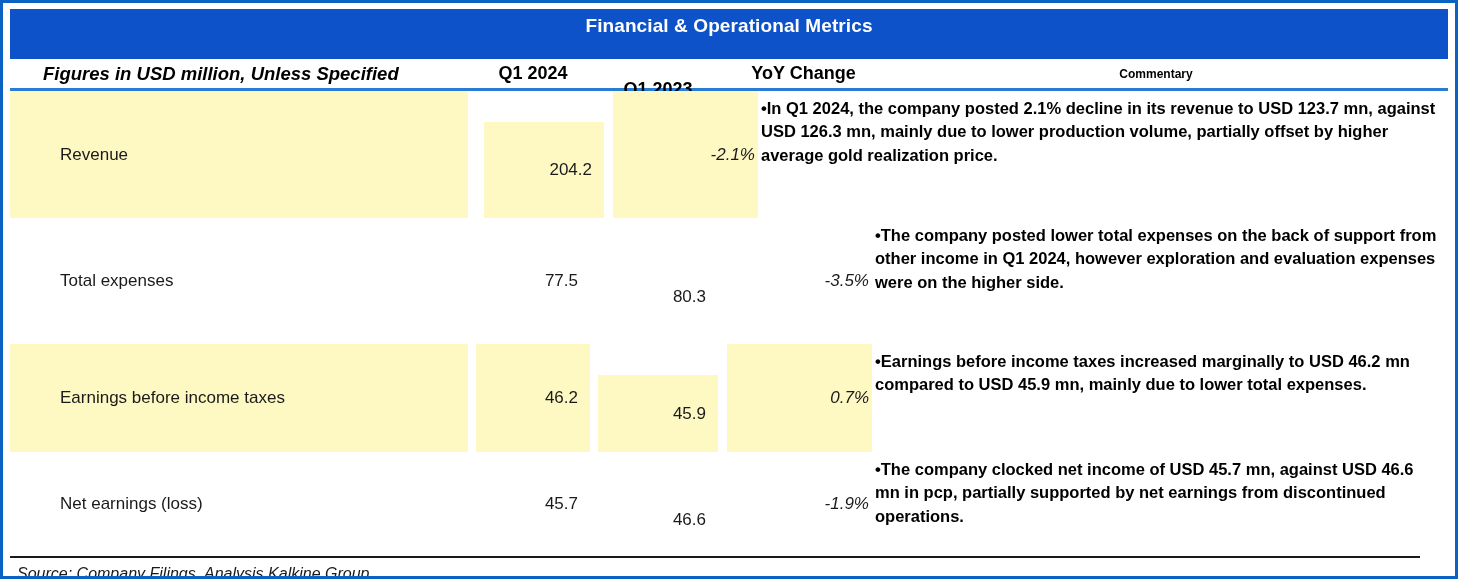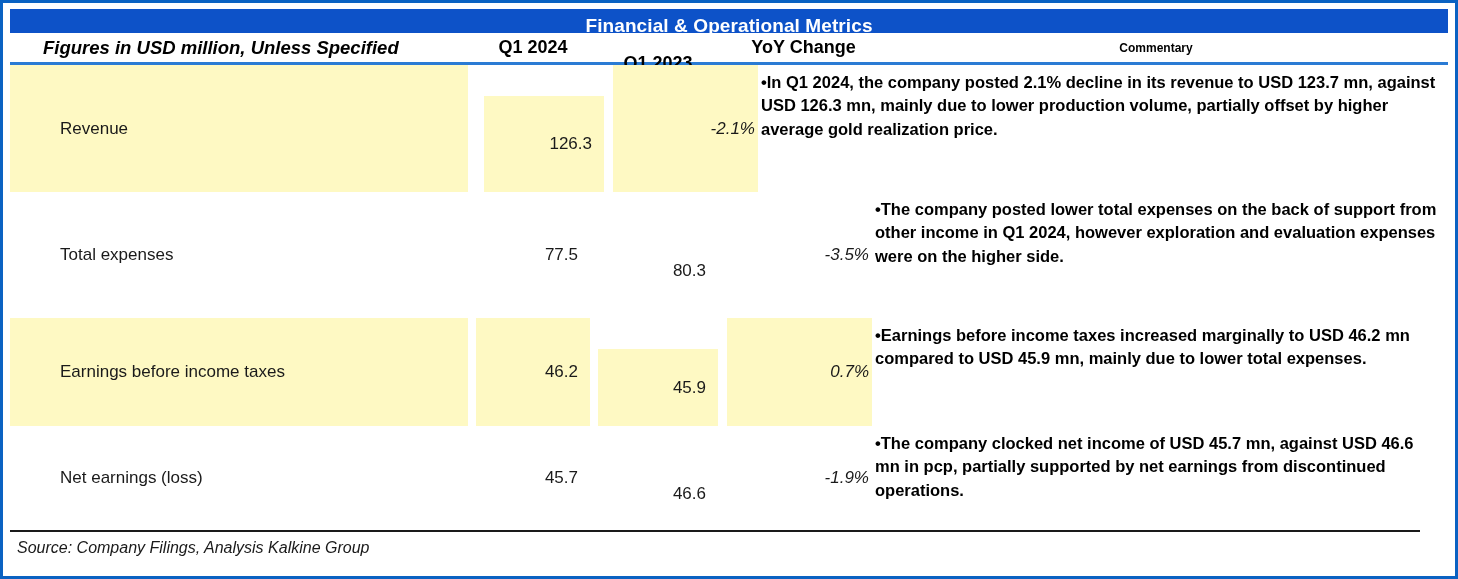--- a/index.html
+++ b/index.html
@@ -26,21 +26,21 @@
     box-sizing: border-box;
   }
 
   
   .title-bar {
     background: #0d52c8;
     color: #ffffff;
     font-weight: bold;
     font-size: 19px;
     text-align: center;
-    height: 24px;
+    height: 50px;
     line-height: 34px;
     letter-spacing: 0.1px;
   }
 
   
   .header-row {
     display: flex;
     align-items: center;
     height: 32px;
     border-bottom: 3px solid #2a7bd4;
@@ -163,21 +163,21 @@
       <div class="c-q2">Q1 2023</div>
       <div class="c-gap3"></div>
       <div class="c-yoy">YoY Change</div>
       <div class="c-comment">Commentary</div>
     </div>
 
     <div class="data-row r1">
       <div class="cell shaded c-metric metric-cell">Revenue</div>
       <div class="cell gap-cell c-gap1"></div>
       <div class="cell gap-cell c-gap2"></div>
-      <div class="cell shaded c-q2 num-cell">126.3</div>
+      <div class="cell shaded c-q2 num-cell">204.2</div>
       <div class="cell gap-cell c-gap3"></div>
       <div class="cell shaded c-yoy yoy-cell">-2.1%</div>
       <div class="c-comment comment-cell"><span class="bullet">•</span><span>In Q1 2024, the company posted 2.1% decline in its revenue to USD 123.7 mn, against USD 126.3 mn, mainly due to lower production volume, partially offset by higher average gold realization price.</span></div>
     </div>
 
     <div class="data-row r2">
       <div class="cell plain c-metric metric-cell">Total expenses</div>
       <div class="cell gap-cell c-gap1"></div>
       <div class="cell plain c-q1 num-cell">77.5</div>
       <div class="cell gap-cell c-gap2"></div>

